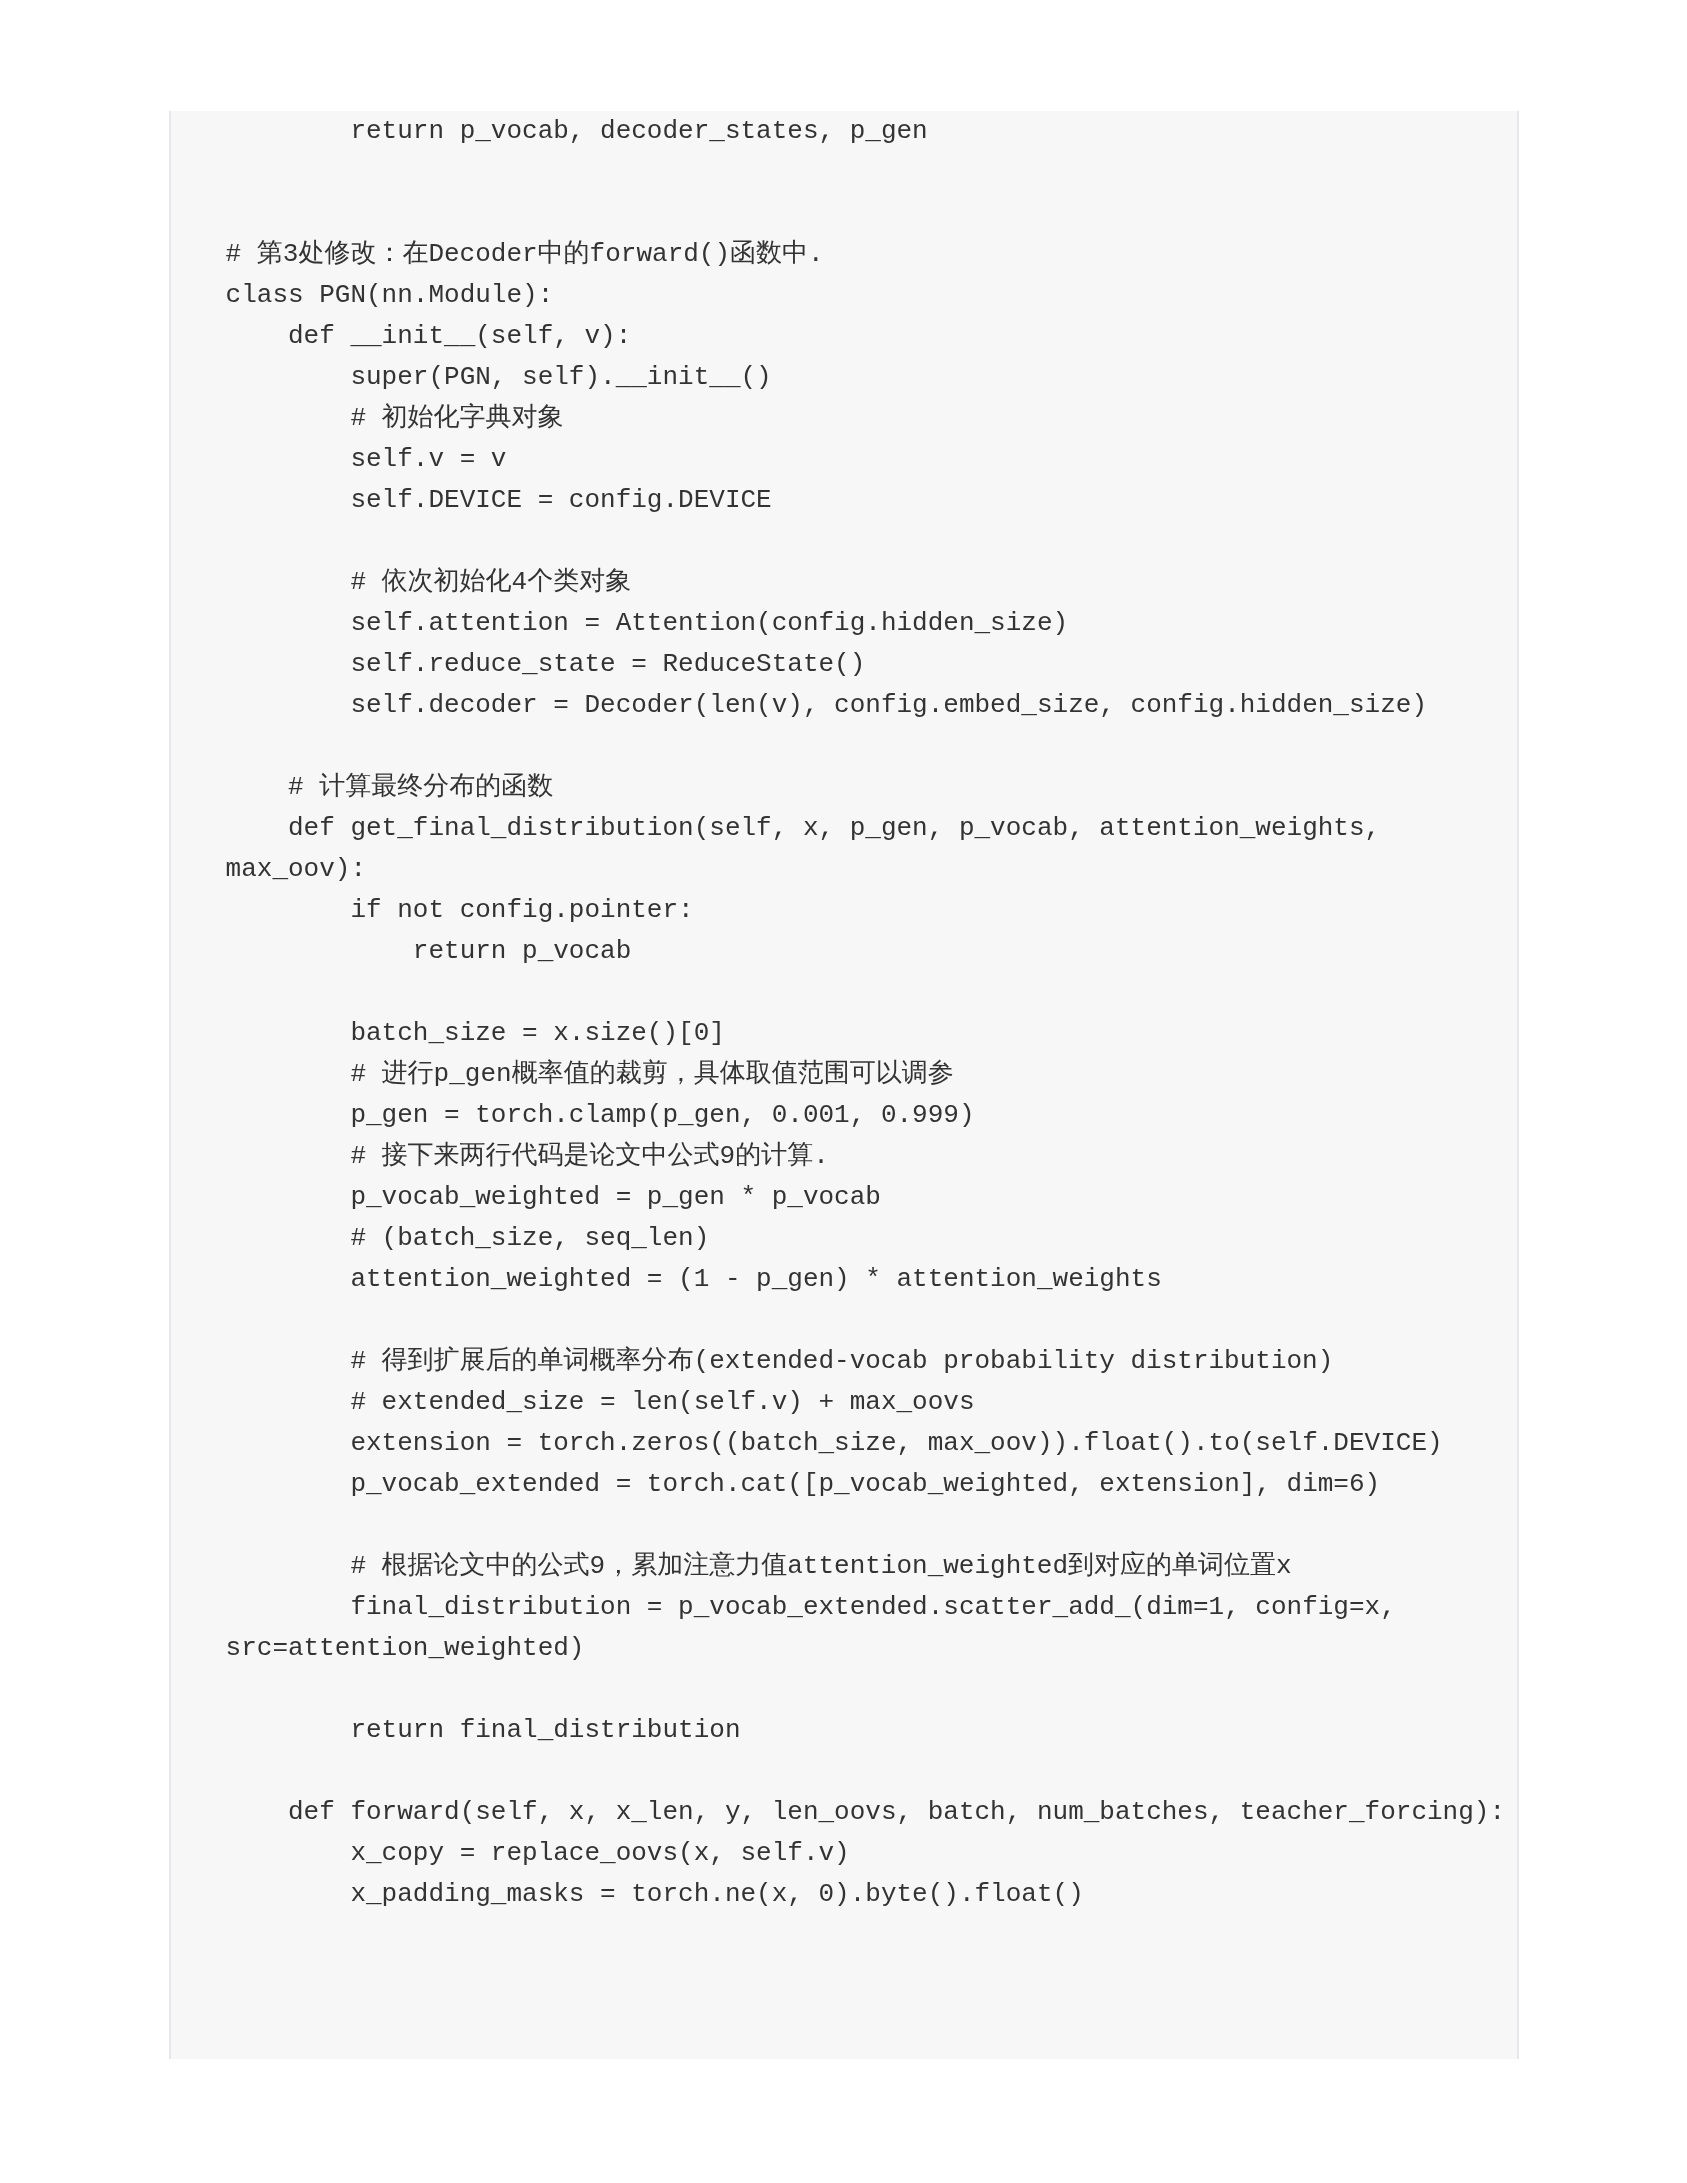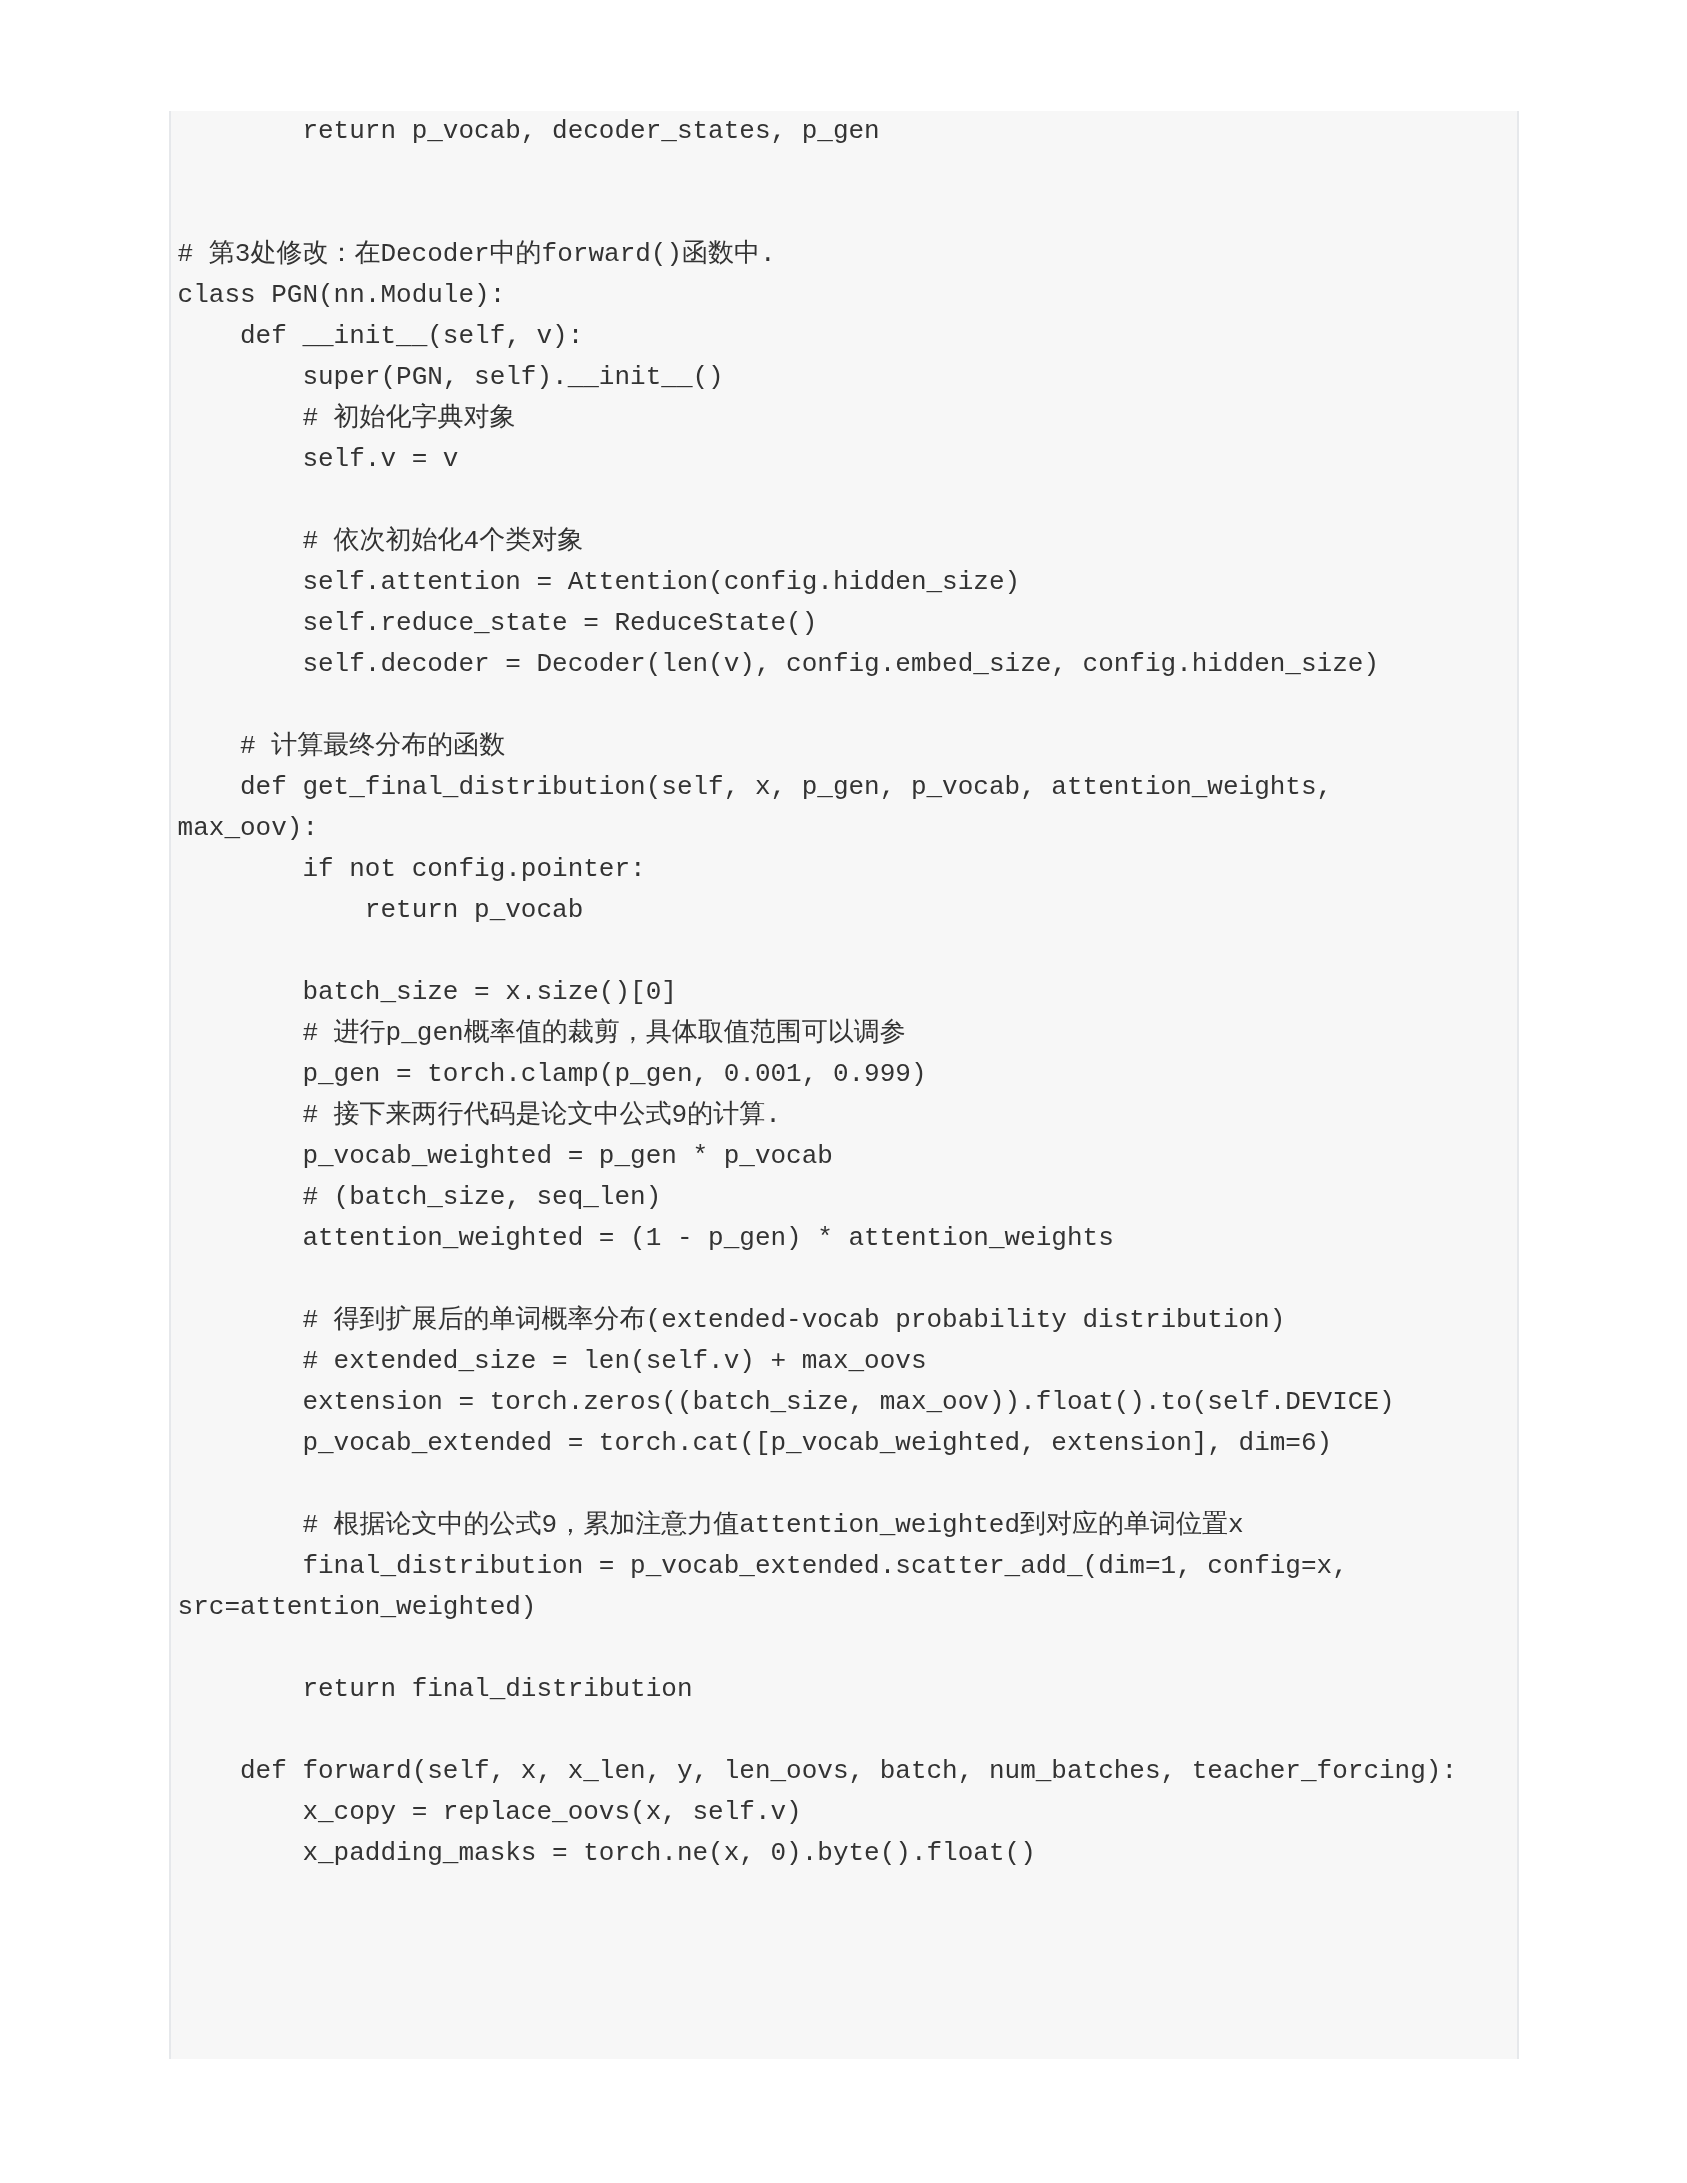--- a/index.html
+++ b/index.html
@@ -18,36 +18,38 @@
     }
     .code-lines { margin: 0; padding: 0; }
     .code-line {
       display: block;
       height: 41px;
       line-height: 41px;
       font-family: "Liberation Mono", "DejaVu Sans Mono", monospace;
       font-size: 26px;
       color: #333333;
       white-space: pre;
+      margin-left: 48px;
     }
   </style>
 </head>
 <body>
 
 <div class="code-block">
   <div class="code-lines">
     <span class="code-line">        return p_vocab, decoder_states, p_gen</span>
     <span class="code-line"></span>
     <span class="code-line"></span>
     <span class="code-line"># 第3处修改：在Decoder中的forward()函数中.</span>
     <span class="code-line">class PGN(nn.Module):</span>
     <span class="code-line">    def __init__(self, v):</span>
     <span class="code-line">        super(PGN, self).__init__()</span>
     <span class="code-line">        # 初始化字典对象</span>
     <span class="code-line">        self.v = v</span>
+    <span class="code-line">        self.DEVICE = config.DEVICE</span>
     <span class="code-line"></span>
     <span class="code-line">        # 依次初始化4个类对象</span>
     <span class="code-line">        self.attention = Attention(config.hidden_size)</span>
     <span class="code-line">        self.reduce_state = ReduceState()</span>
     <span class="code-line">        self.decoder = Decoder(len(v), config.embed_size, config.hidden_size)</span>
     <span class="code-line"></span>
     <span class="code-line">    # 计算最终分布的函数</span>
     <span class="code-line">    def get_final_distribution(self, x, p_gen, p_vocab, attention_weights,</span>
     <span class="code-line">max_oov):</span>
     <span class="code-line">        if not config.pointer:</span>

